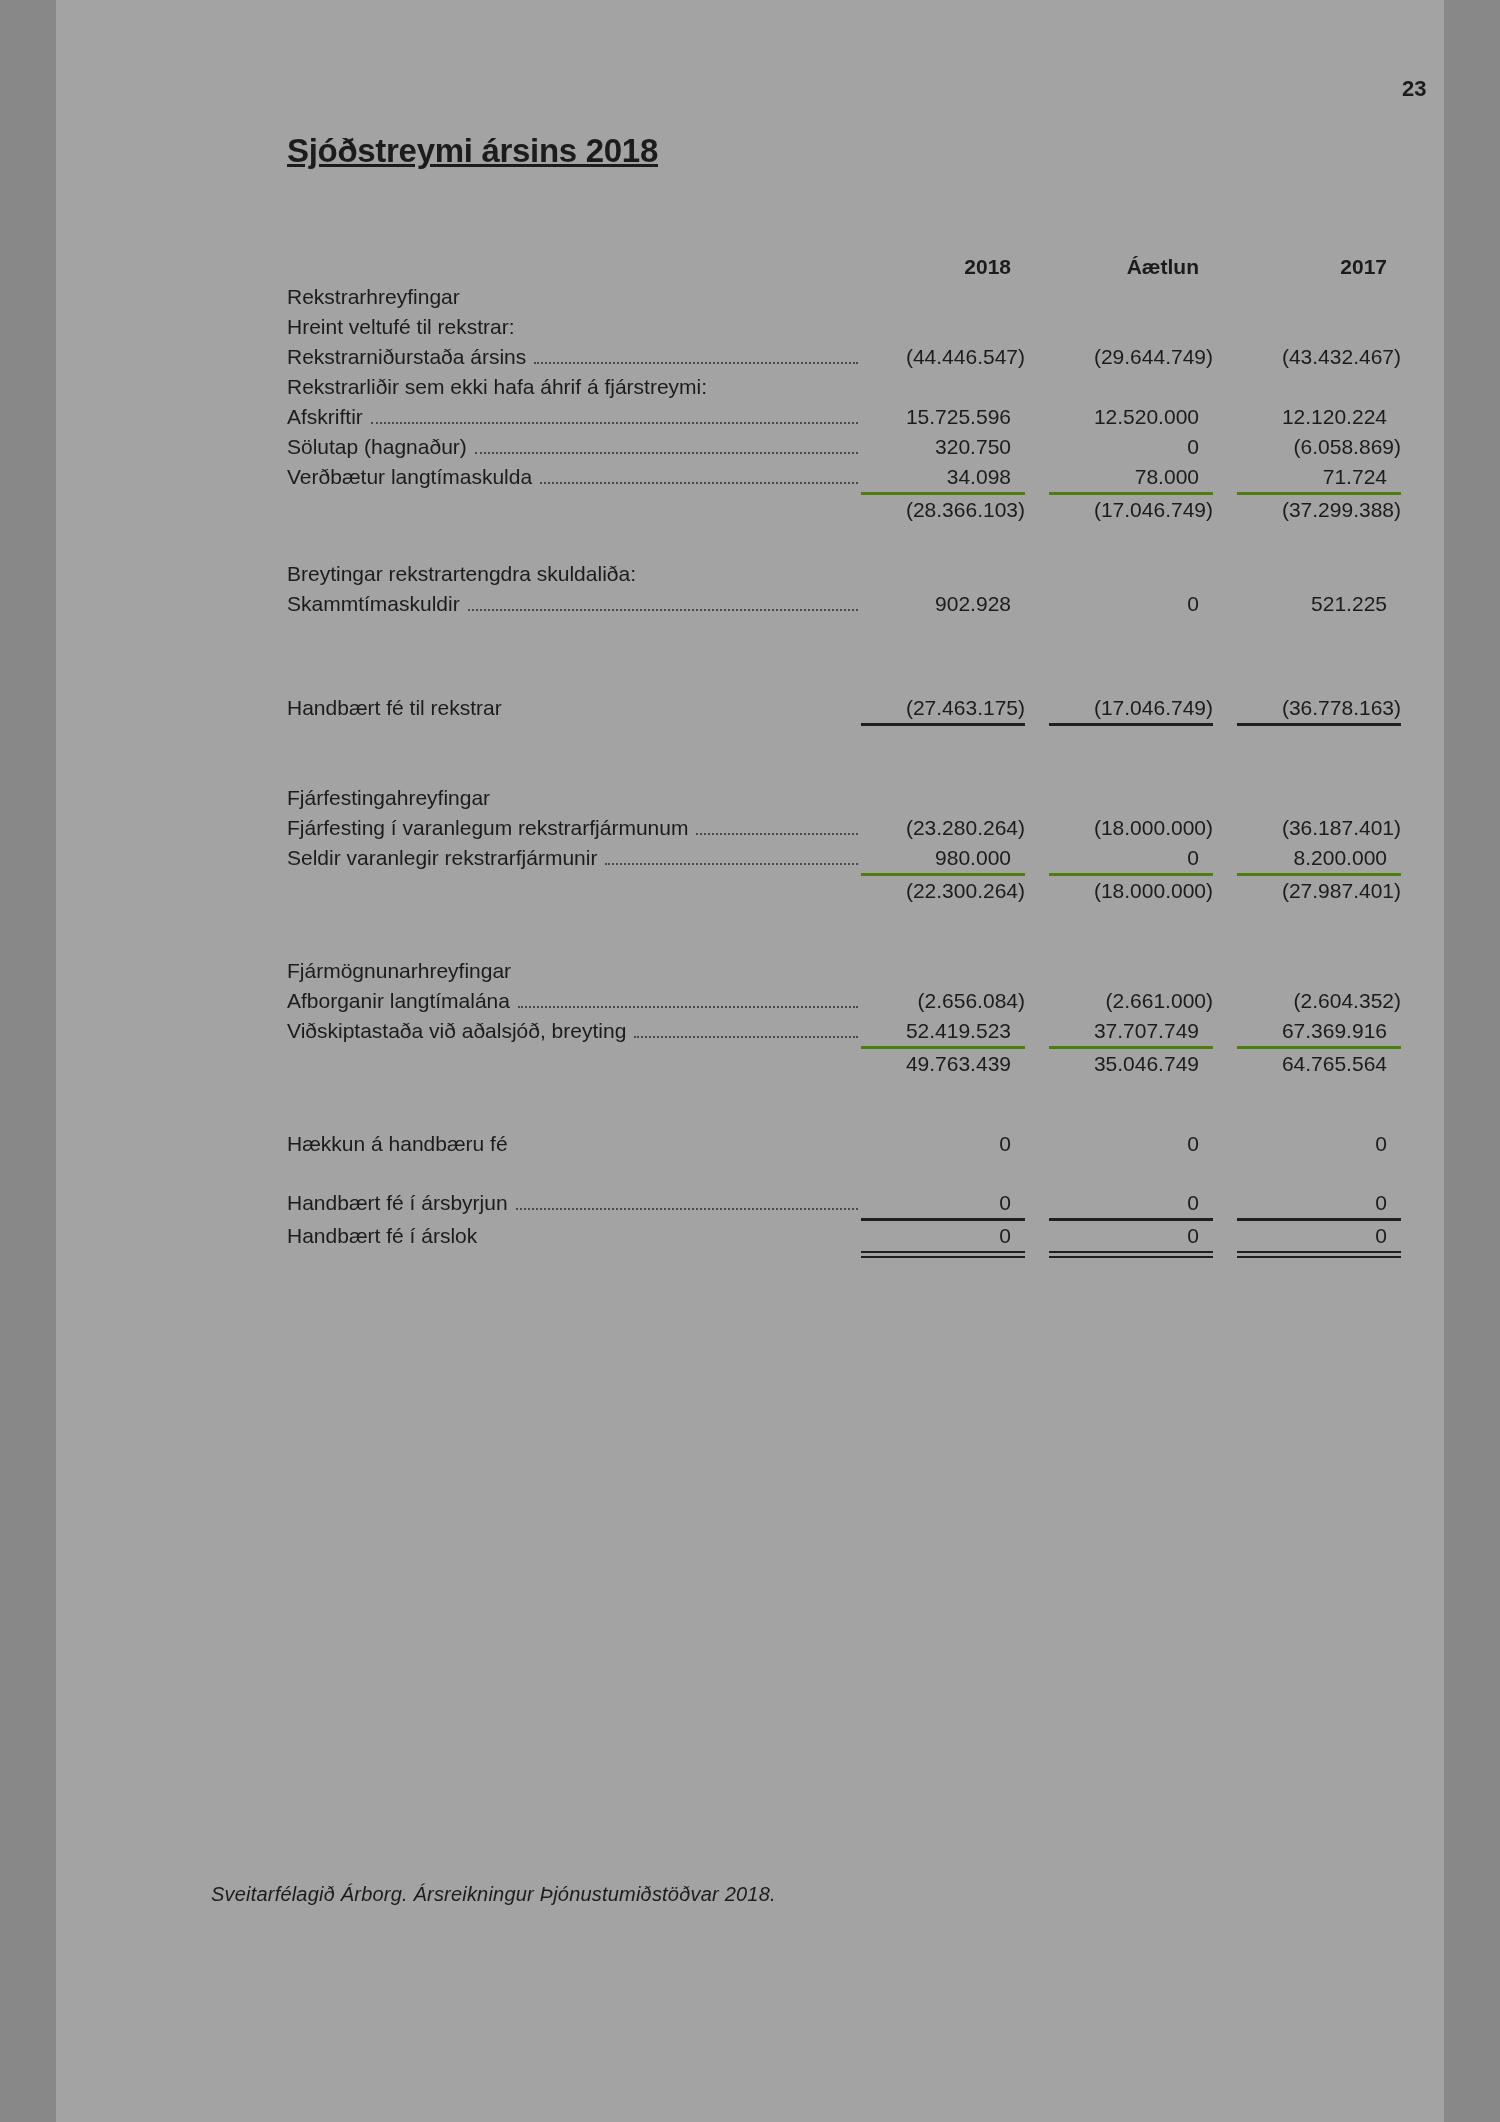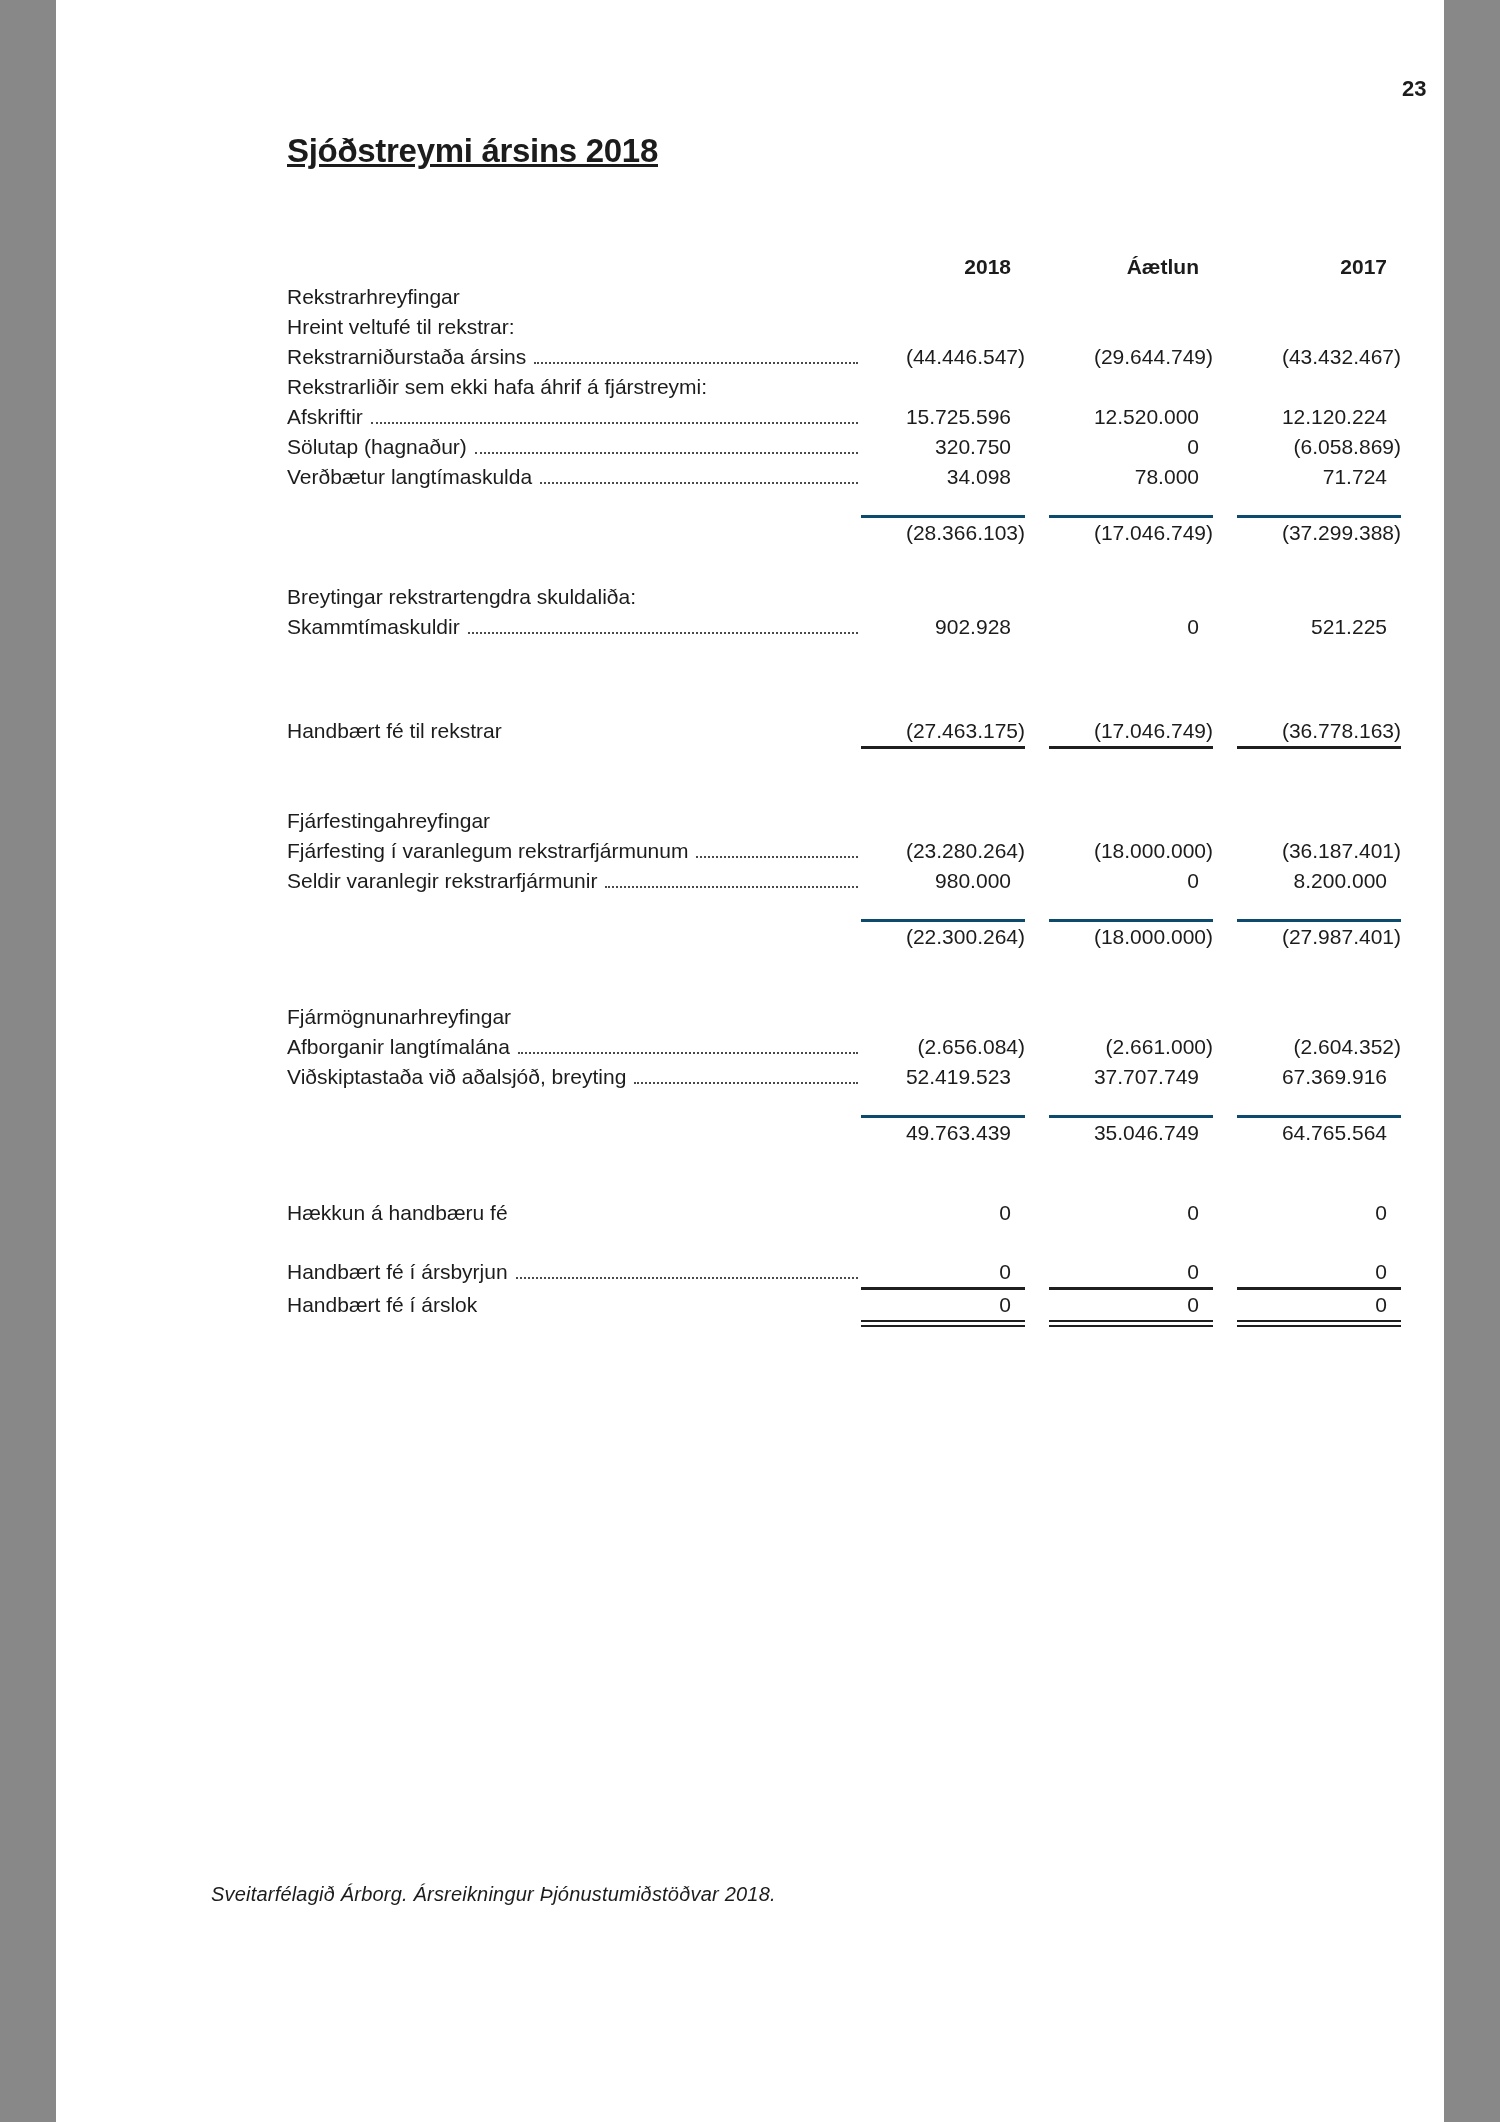--- a/index.html
+++ b/index.html
@@ -1,20 +1,20 @@
 <!DOCTYPE html>
 <html><head>
 <meta charset="utf-8">
 <style>
   html,body { margin:0; padding:0; background:#888; }
   .page {
     position:relative;
     width:1388px; height:2122px;
     margin:0 auto;
-    background:#ffffff;
+    background:#a3a3a3;
     font-family:"Liberation Sans", sans-serif;
     color:#1c1c1c;
     overflow:hidden;
   }
   .pagenum {
     position:absolute; top:76px; left:1346px;
     font-size:22px; font-weight:bold;
   }
   .doc-title {
     position:absolute; top:132px; left:231px;
@@ -37,21 +37,21 @@
     margin:0 3px 5px 8px;
   }
   .num {
     width:164px; box-sizing:border-box;
     text-align:right; white-space:nowrap;
   }
   .num + .num { margin-left:24px; }
   .num.no-paren { padding-right:14px; }
   .bold { font-weight:normal; }
   .colhead .num { font-weight:bold; padding-right:14px; }
-  .rt .num   { border-top:3px solid #0c4a6e;margin-top:23px; }
+  .rt .num   { border-top:3px solid #4d7c0f; }
   .ub .num   { border-bottom:3px solid #1f1f1f; }
   .db .num   { border-bottom:7px double #1f1f1f; }
   .footer {
     position:absolute; top:1858px; left:155px;
     font-size:20px; font-style:italic; letter-spacing:0.2px;margin-top:25px;
   }
 </style>
 </head>
 <body>
 

